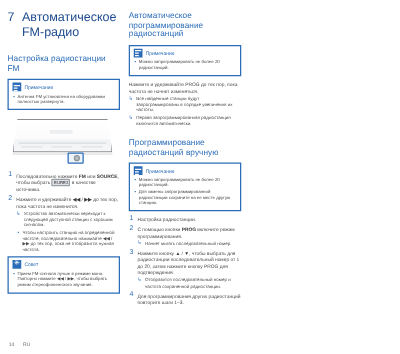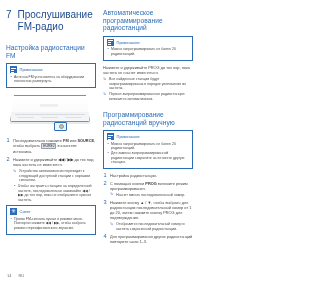--- a/index.html
+++ b/index.html
@@ -152,21 +152,21 @@
 <body>
 
 <div class="page">
 
   <div class="cols">
 
     <div class="col">
 
       <div class="chapter">
         <div class="chapter-num">7</div>
-        <div class="chapter-title">Прослушивание FM-радио</div>
+        <div class="chapter-title">Автоматическое FM-радио</div>
       </div>
 
       <div class="h2">Настройка радиостанции FM</div>
 
       <div class="callout">
         <div class="callout-head">
           <span class="callout-icon note"></span>
           <span class="callout-title">Примечание</span>
         </div>
         <ul class="callout-list">

